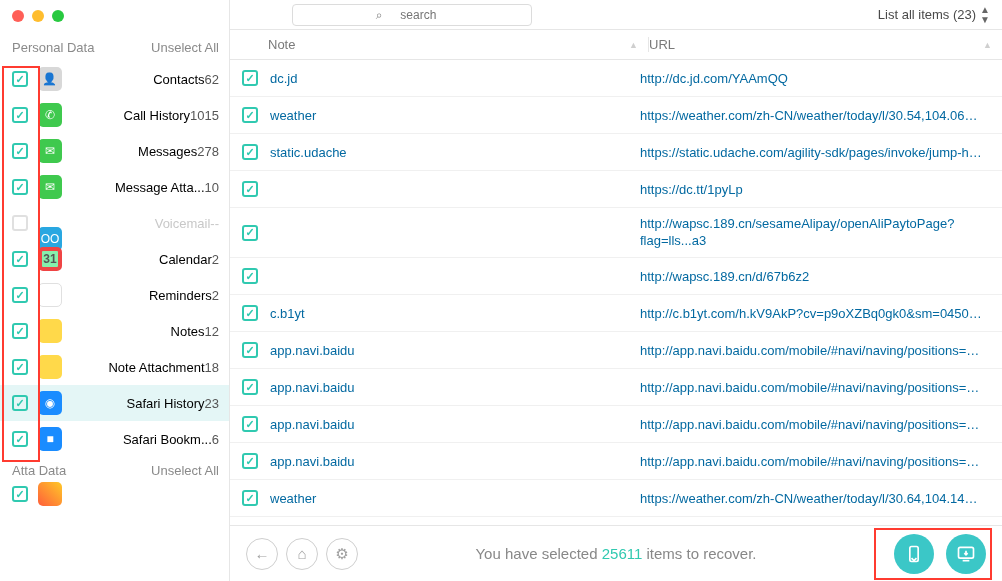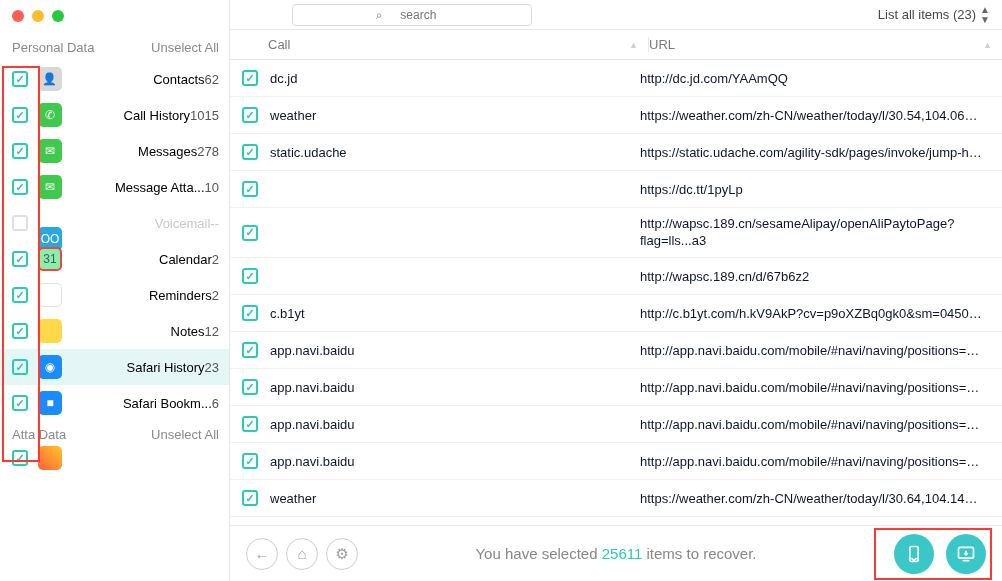--- a/index.html
+++ b/index.html
@@ -30,21 +30,21 @@
 .cat-item.disabled .cat-count { color: #c8c8c8; }
 
 .highlight-box { position: absolute; left: 2px; top: 66px; width: 38px; height: 396px; border: 2px solid #ff3b30; pointer-events: none; }
 
 
 .ic-contacts { background: #d8d8d8; }
 .ic-call { background: #3fc94e; }
 .ic-msg { background: #3fc94e; }
 .ic-msga { background: #3fc94e; }
 .ic-vm { background: #29a7e1; margin-top: 31px; }
-.ic-cal { background: #86efac; border: 2px solid #ef4444; color: #555; }
+.ic-cal { background: #86efac; border: 4px solid #ef4444; color: #555; font-weight: bold; }
 .ic-rem { background: #fff; border: 1px solid #e0e0e0; }
 .ic-notes { background: #ffd94a; }
 .ic-notea { background: #ffd94a; }
 .ic-safari { background: #1a8cff; }
 .ic-bookmark { background: #1a8cff; }
 .ic-photo { background: linear-gradient(45deg,#ff5e3a,#ffc928); }
 
 
 .main { flex: 1; display: flex; flex-direction: column; min-width: 0; }
 .topbar { height: 30px; border-bottom: 1px solid #e6e6e6; display: flex; align-items: center; position: relative; padding: 0 12px; }
@@ -54,21 +54,21 @@
 .filter { margin-left: auto; font-size: 13px; color: #4a4a4a; display: flex; align-items: center; gap: 4px; }
 .filter .chev { font-size: 10px; line-height: 1; display: flex; flex-direction: column; color: #666; }
 
 .theaders { height: 30px; border-bottom: 1px solid #e6e6e6; display: flex; align-items: center; font-size: 13px; color: #7a7a7a; }
 .theaders .ck-col { width: 38px; }
 .theaders .title-col { flex: 0 0 380px; display: flex; align-items: center; }
 .theaders .url-col { flex: 1; display: flex; align-items: center; border-left: 1px solid #e6e6e6; padding-left: 0; }
 .theaders .sort { margin-left: auto; margin-right: 10px; color: #cfcfcf; font-size: 9px; }
 
 .rows { flex: 1; overflow: hidden; }
-.row { height: 37px; border-bottom: 1px solid #f0f0f0; display: flex; align-items: center; font-size: 13px; color: #0f172a; }
+.row { height: 37px; border-bottom: 1px solid #f0f0f0; display: flex; align-items: center; font-size: 13px; color: #0369a1; }
 .row .rck { width: 16px; height: 16px; border: 2px solid #30c9b0; border-radius: 3px; margin-left: 12px; display: flex; align-items: center; justify-content: center; flex-shrink: 0; }
 .row .rck::after { content: "✓"; color: #30c9b0; font-size: 11px; font-weight: bold; }
 .row .rtitle { flex: 0 0 370px; padding-left: 12px; white-space: nowrap; overflow: hidden; text-overflow: ellipsis; }
 .row .rurl { flex: 1; padding-left: 12px; white-space: nowrap; overflow: hidden; text-overflow: ellipsis; padding-right: 20px; }
 .row.tall { height: 50px; }
 .row.tall .rurl { white-space: normal; line-height: 1.3; }
 
 
 .footer { height: 56px; border-top: 1px solid #e6e6e6; display: flex; align-items: center; padding: 0 16px; position: relative; }
 .nav-btns { display: flex; gap: 8px; }
@@ -137,20 +137,26 @@
           <span class="cat-icon ic-rem"></span>
           <span class="cat-label">Reminders</span>
           <span class="cat-count">2</span>
         </div>
         <div class="cat-item">
           <span class="cat-check on"></span>
           <span class="cat-icon ic-notes"></span>
           <span class="cat-label">Notes</span>
           <span class="cat-count">12</span>
         </div>
+        <div class="cat-item">
+          <span class="cat-check on"></span>
+          <span class="cat-icon ic-notea"></span>
+          <span class="cat-label">Note Attachment</span>
+          <span class="cat-count">18</span>
+        </div>
         <div class="cat-item active">
           <span class="cat-check on"></span>
           <span class="cat-icon ic-safari">◉</span>
           <span class="cat-label">Safari History</span>
           <span class="cat-count">23</span>
         </div>
         <div class="cat-item">
           <span class="cat-check on"></span>
           <span class="cat-icon ic-bookmark">■</span>
           <span class="cat-label">Safari Bookm...</span>
@@ -179,21 +185,21 @@
         <span class="chev">
             <span>▲</span>
             <span>▼</span>
           </span>
       </div>
     </div>
 
     <div class="theaders">
       <div class="ck-col"></div>
       <div class="title-col">
-        <span>Call</span>
+        <span>Note</span>
         <span class="sort">▲</span>
       </div>
       <div class="url-col">
         <span>URL</span>
         <span class="sort">▲</span>
       </div>
     </div>
 
     <div class="rows" id="rows">
         <div class="row">

